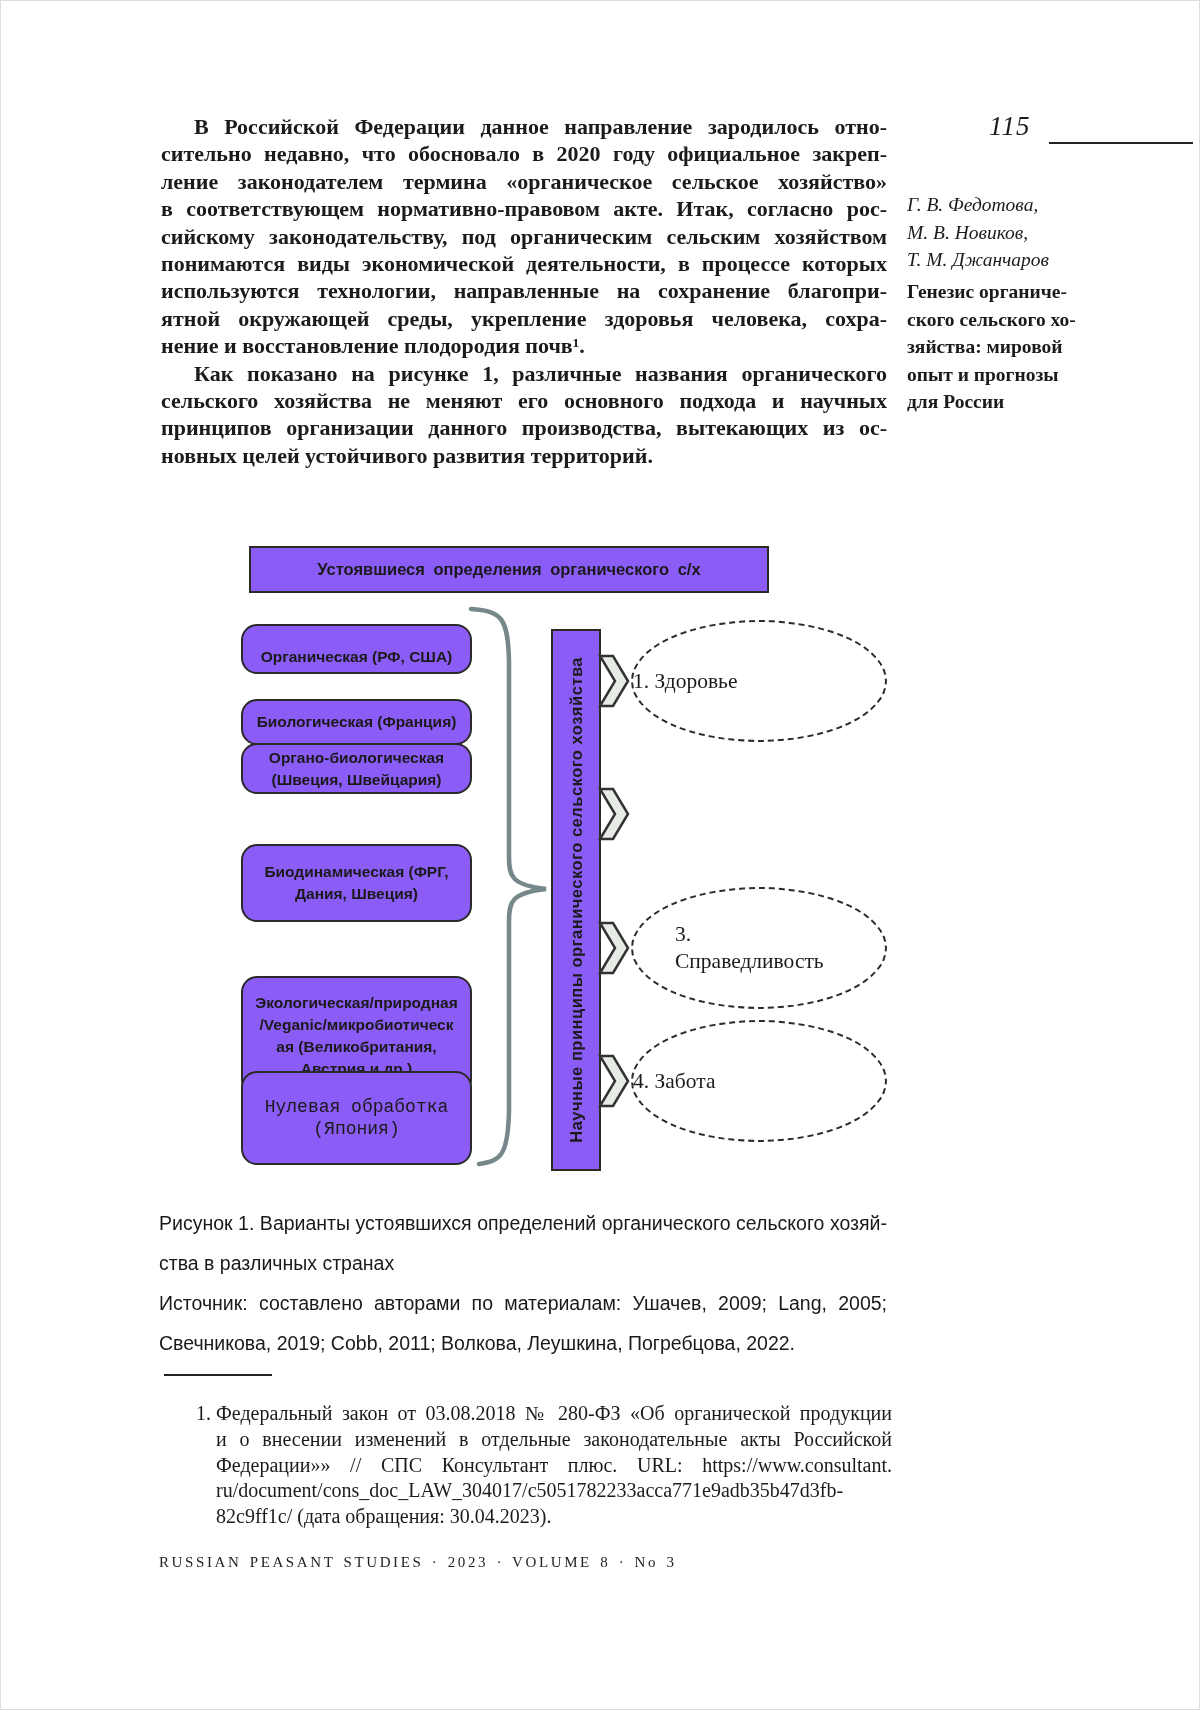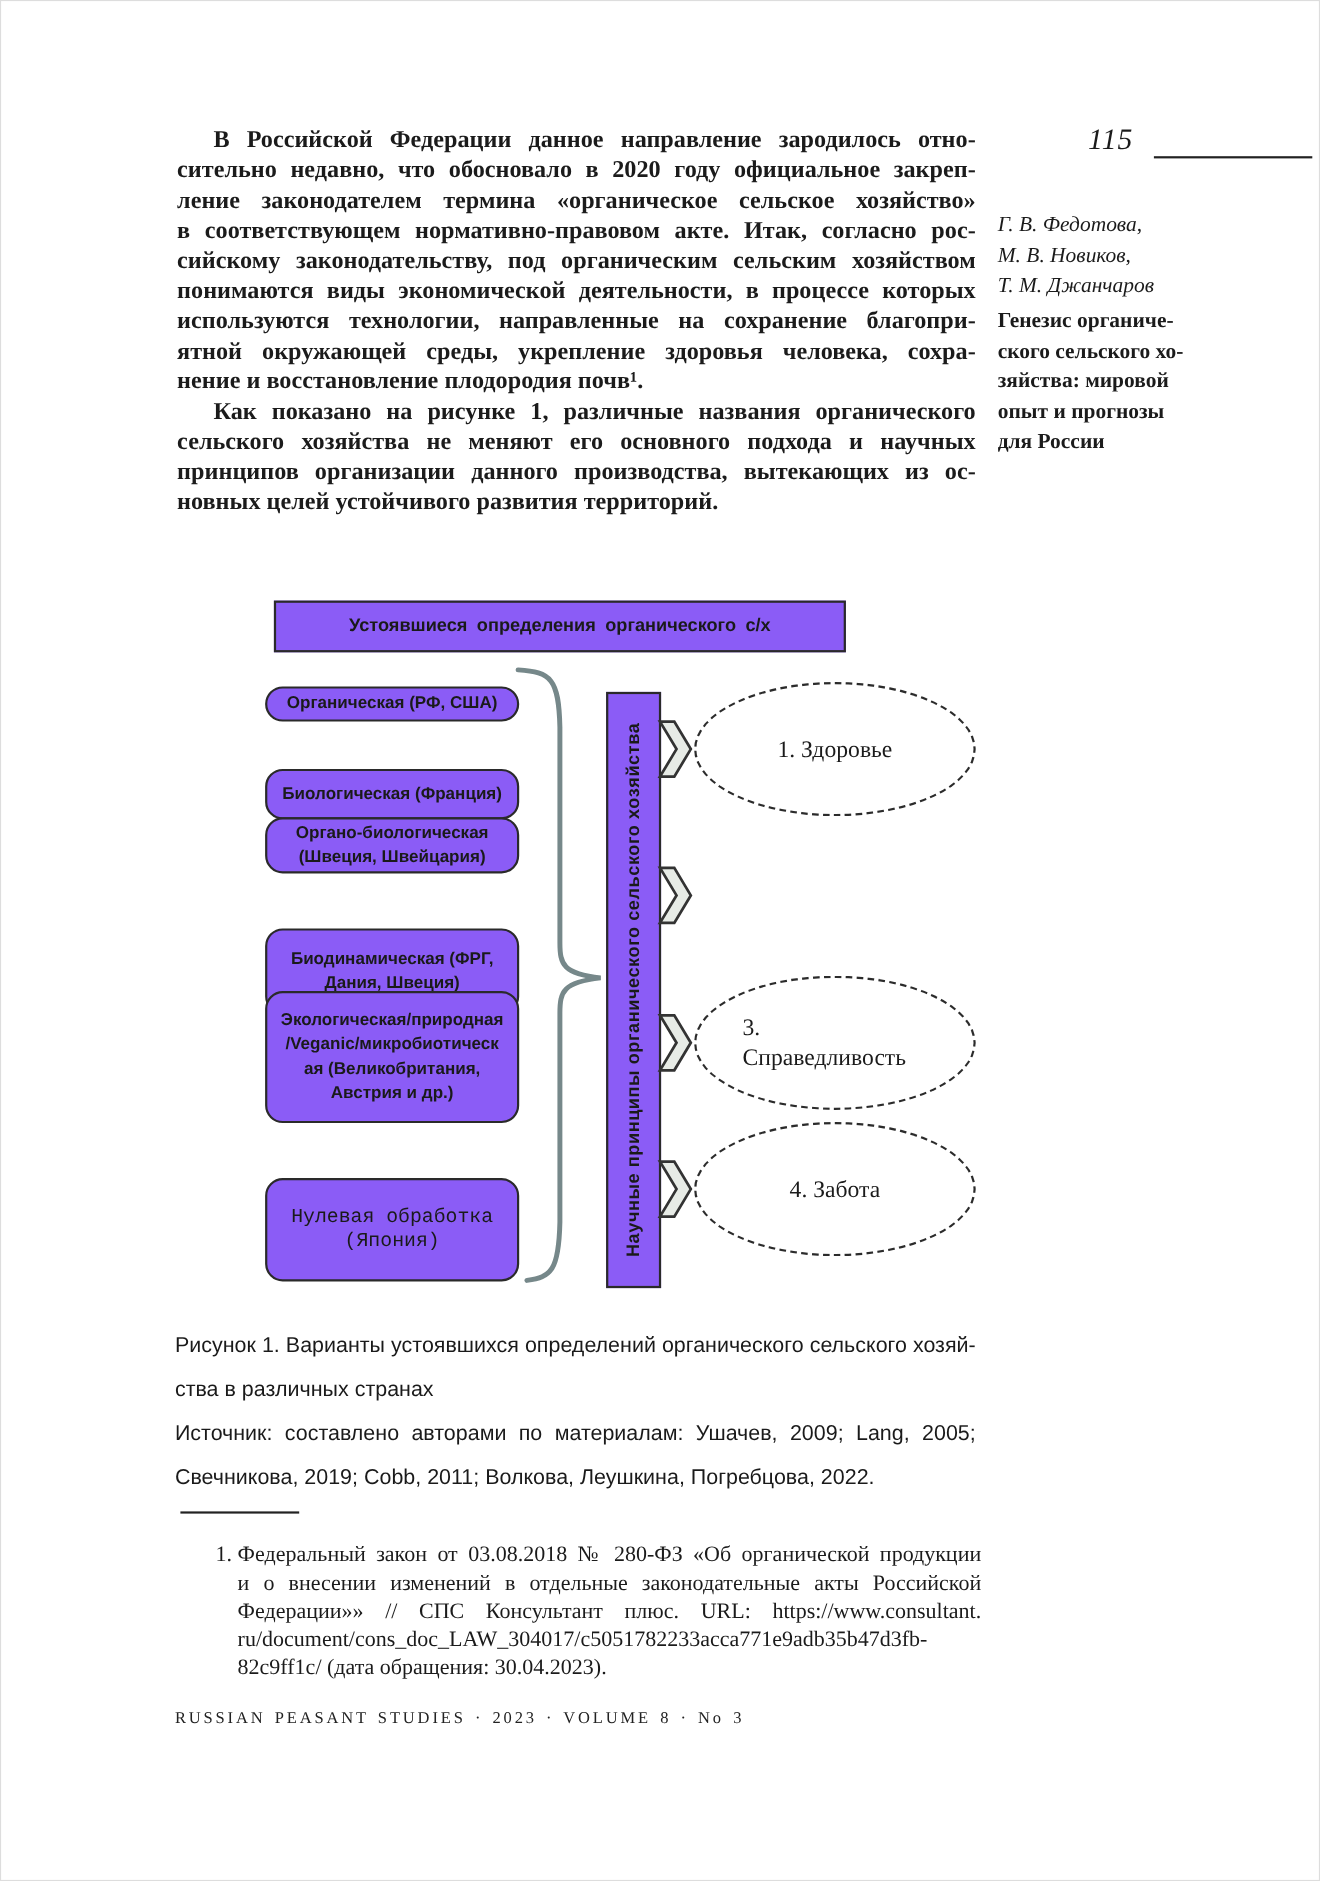--- a/index.html
+++ b/index.html
@@ -18,34 +18,34 @@
   .bline{width:100%;}
   .just{text-align:justify;text-align-last:justify;}
   .indent{text-indent:33px;}
   
   .figure{position:absolute;left:0;top:0;width:1200px;height:1710px;pointer-events:none;}
   .fig-box{position:absolute;box-sizing:border-box;border:2px solid #2a2a2a;background:#8b5cf6;
     font-family:"Liberation Sans", sans-serif;font-weight:bold;color:#1a1a1a;
     display:flex;flex-direction:column;align-items:center;justify-content:center;text-align:center;}
   .fig-header{left:248px;top:545px;width:520px;height:47px;font-size:16.5px;word-spacing:4px;}
   .def-box{left:240px;width:231px;border-radius:16px;font-size:15.5px;line-height:22px;padding:4px 6px;}
-  .def-1{top:623px;height:32px;}
+  .def-1{top:623px;height:50px;justify-content:flex-end;}
   .def-2{top:698px;height:46px;}
   .def-3{top:742px;height:51px;justify-content:center;}
   .def-4{top:843px;height:78px;}
-  .def-5{top:900px;height:120px;}
+  .def-5{top:975px;height:120px;}
   .def-6{top:1070px;height:94px;font-family:Liberation Mono, monospace;font-weight:normal;font-size:18px;}
   .brace-svg{position:absolute;left:455px;top:598px;width:110px;height:575px;}
   .vaxis{left:550px;top:628px;width:50px;height:542px;}
   .vaxis-text{writing-mode:vertical-rl;transform:rotate(180deg);font-size:16.5px;letter-spacing:0.5px;white-space:nowrap;}
   .chevron{position:absolute;width:34px;height:56px;left:596px;}
   .chev-1{top:652px;} .chev-2{top:785px;} .chev-3{top:919px;} .chev-4{top:1052px;}
   .ellipse{position:absolute;left:630px;width:256px;height:122px;box-sizing:border-box;
     border:2px dashed #2b2b2b;border-radius:50%;background:#fff;
-    display:flex;flex-direction:column;justify-content:center;align-items:center;
+    display:flex;flex-direction:column;justify-content:center;align-items:flex-start;
     font-size:21.5px;line-height:27px;}
   .ell-1{top:619px;} .ell-2{top:752px;} .ell-3{top:886px;align-items:flex-start;padding-left:42px;} .ell-4{top:1019px;}
   
   .caption{position:absolute;left:158px;top:1202px;width:728px;
     font-family:"Liberation Sans", sans-serif;font-size:19.5px;line-height:40px;color:#1a1a1a;}
   
   .fn-rule{position:absolute;left:163px;top:1373px;width:108px;height:2px;background:#222;}
   .footnote{position:absolute;left:215px;top:1400px;width:676px;font-size:20px;line-height:25.8px;}
   .fn-marker{position:absolute;left:-20px;top:0;}
   

